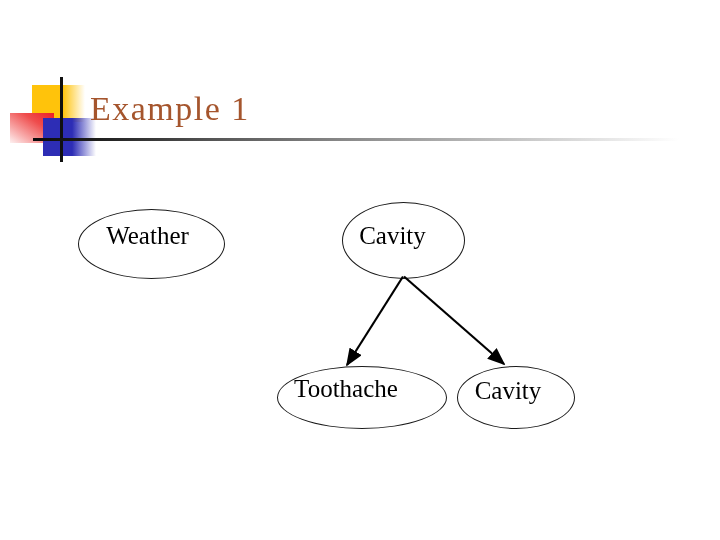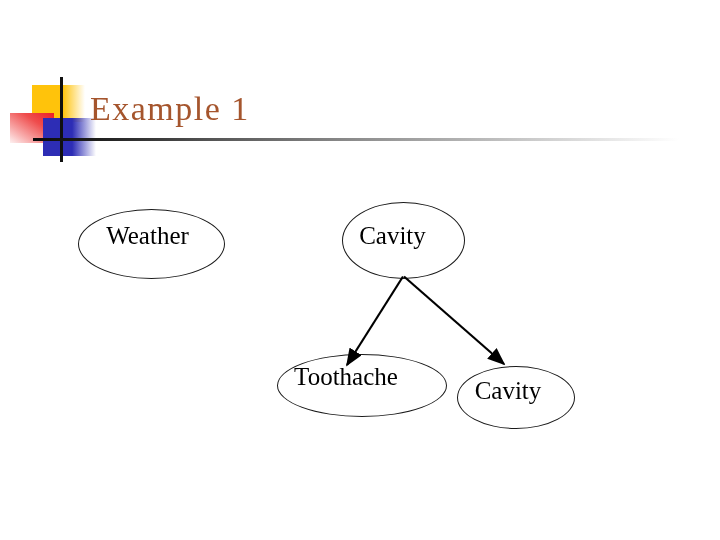--- a/index.html
+++ b/index.html
@@ -65,21 +65,21 @@
     align-items: center;
     justify-content: center;
   }
   .node-label {
     font-size: 25px;
     color: #000000;
     white-space: nowrap;
   }
   .node-weather   { left: 78px;  top: 209px; width: 145px; height: 68px; }
   .node-cavity    { left: 342px; top: 202px; width: 121px; height: 75px; }
-  .node-toothache { left: 277px; top: 354px; width: 168px; height: 61px; }
+  .node-toothache { left: 277px; top: 366px; width: 168px; height: 61px; }
   .node-catch     { left: 457px; top: 366px; width: 116px; height: 61px; }
   .node-weather   .node-label { transform: translate(-4px,  -8px); }
   .node-cavity    .node-label { transform: translate(-11px, -5px); }
   .node-toothache .node-label { transform: translate(-16px, -9px); }
   .node-catch     .node-label { transform: translate(-8px,  -7px); }
 
   .edges-layer {
     position: absolute; z-index: 2;
     left: 0; top: 0;
     pointer-events: none;

